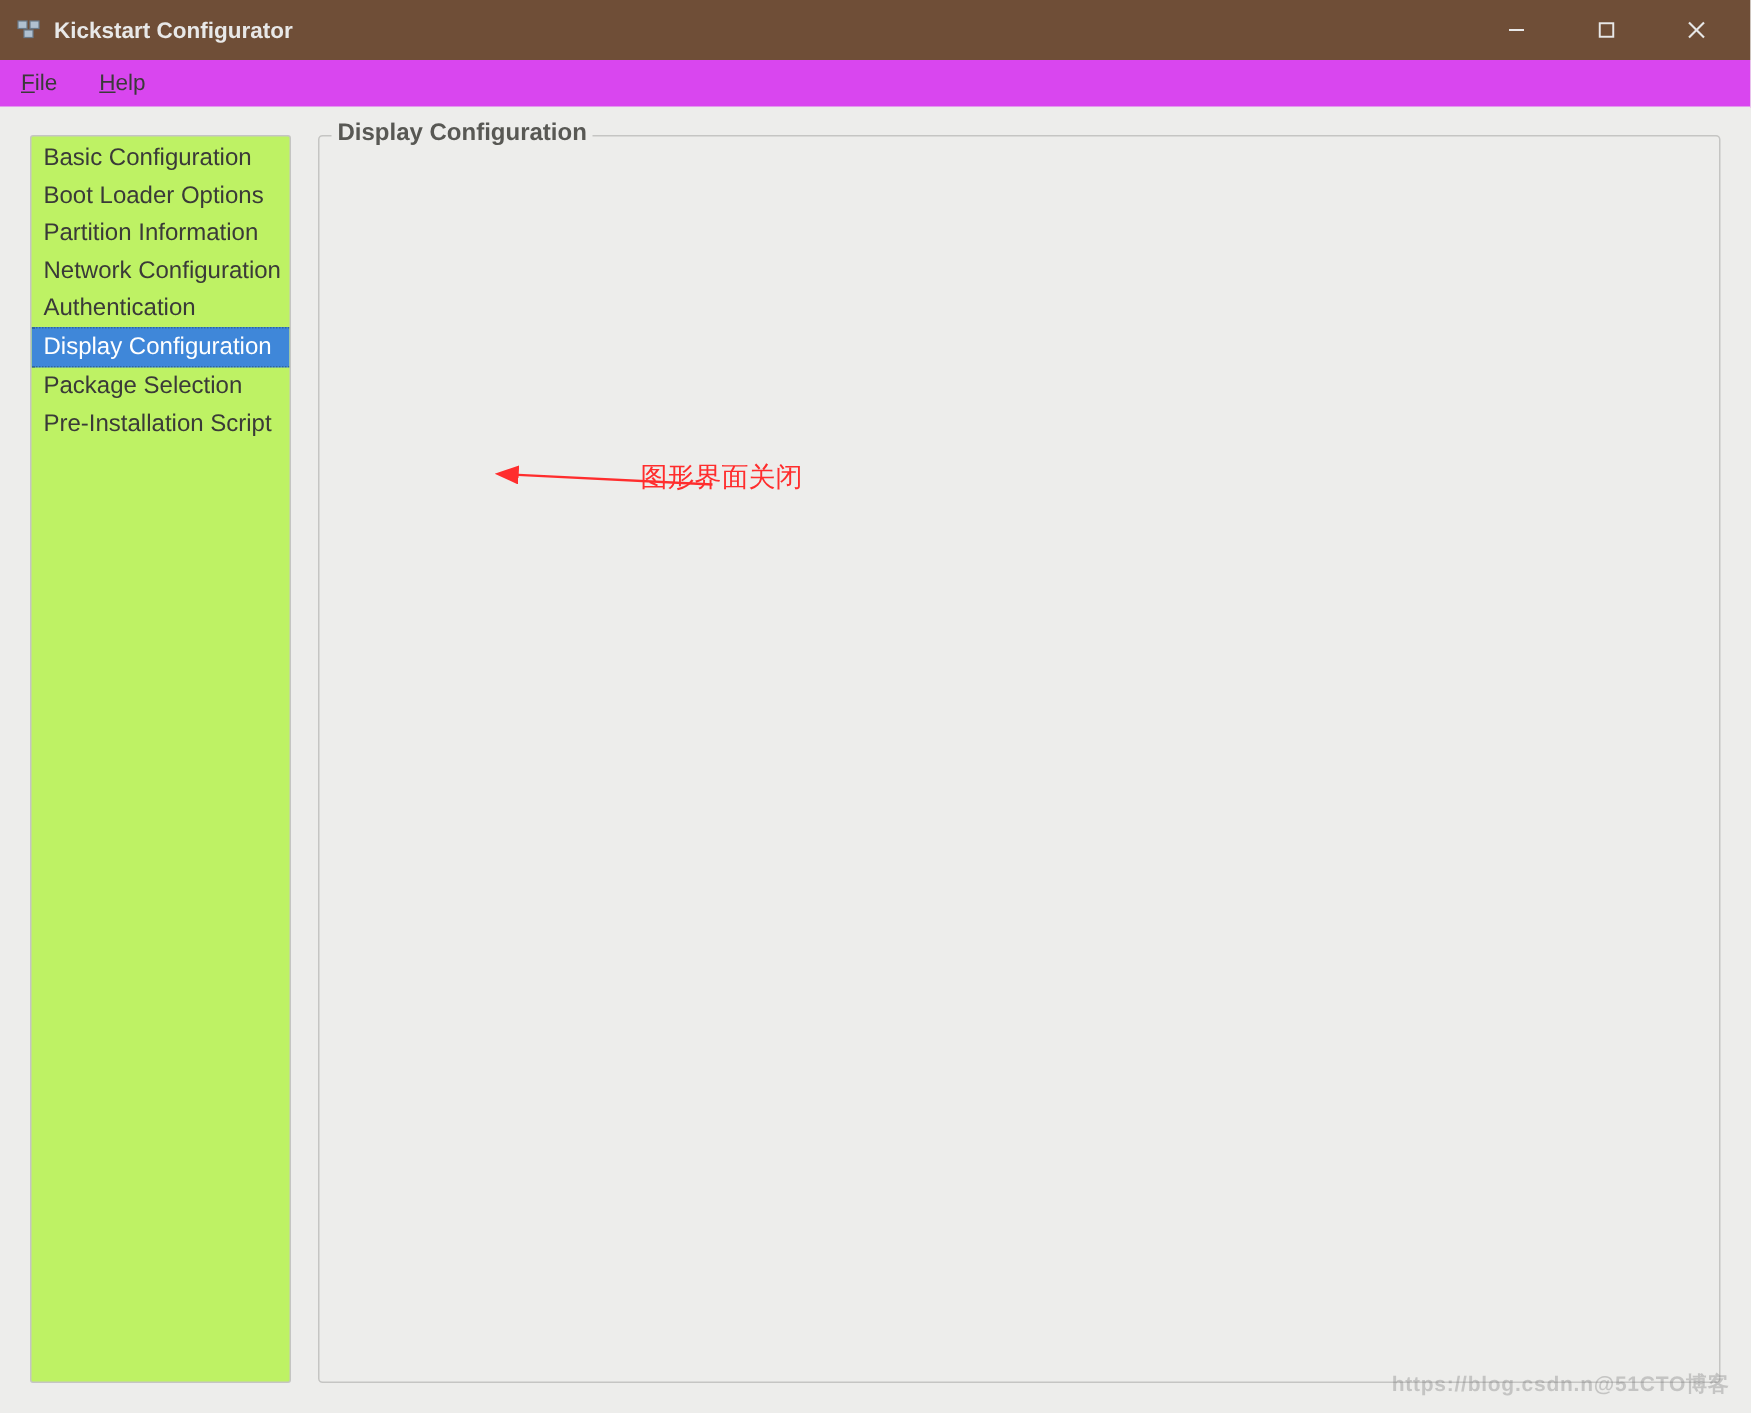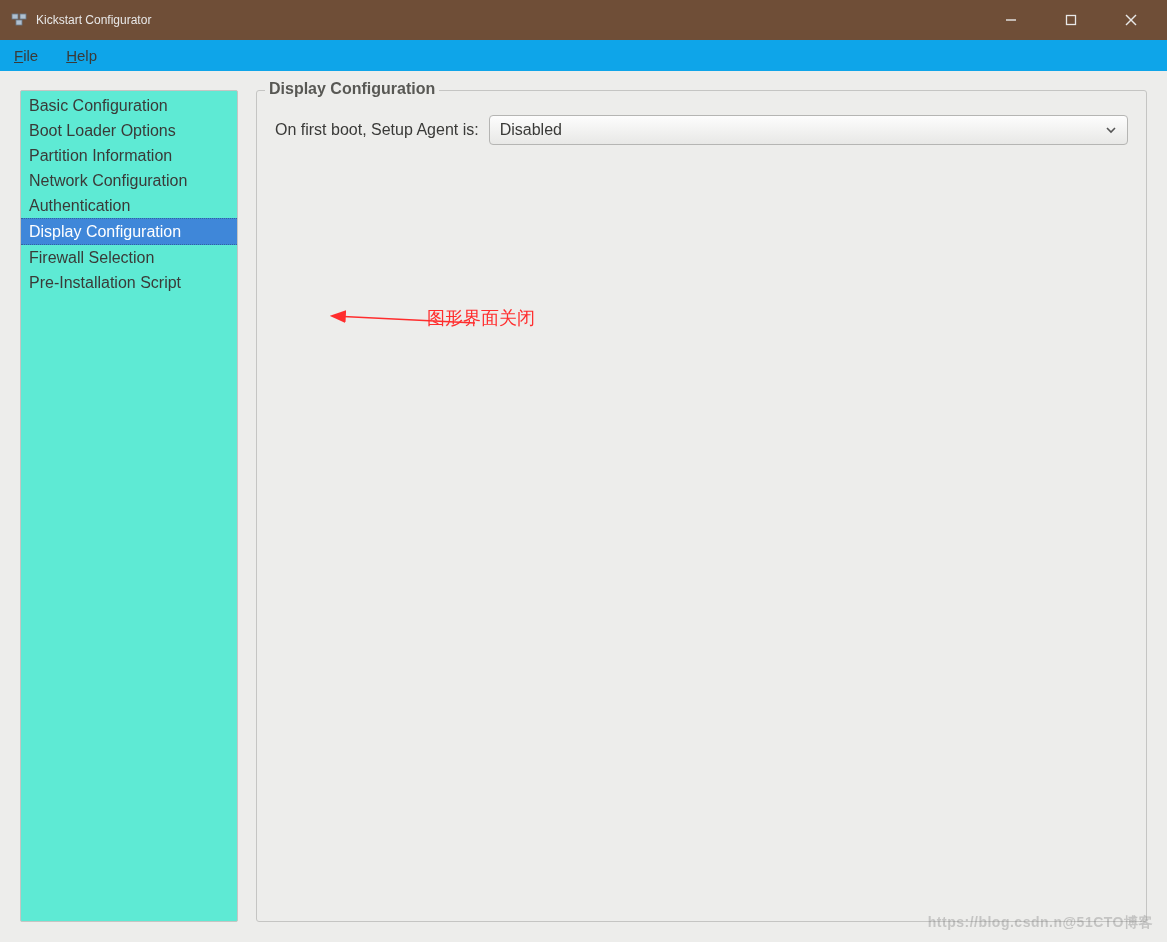--- a/index.html
+++ b/index.html
@@ -21,56 +21,56 @@
     display: flex;
     align-items: center;
     padding: 0 10px;
     color: #e8e8e8;
   }
   .titlebar .app-icon {
     width: 18px; height: 18px;
     margin-right: 8px;
     display: flex; align-items: center; justify-content: center;
   }
-  .titlebar-title { font-size: 12px; }
+  .titlebar-title { font-size: 15px; font-weight: bold; }
   .titlebar-spacer { flex: 1; }
   .win-btns { display: flex; gap: 24px; align-items: center; padding-right: 8px;}
   .win-btn {
     width: 36px; height: 36px;
     display: flex; align-items: center; justify-content: center;
     color: #e8e8e8;
   }
   .win-btn svg { display: block; }
 
   
   .menubar {
     height: 32px;
-    background: #0ea5e9;
+    background: #d946ef;
     border-bottom: 1px solid #ededeb;
     display: flex;
     align-items: center;
     padding: 0 8px;
     gap: 16px;
     color: #3a3a38;
   }
   .menu-item { padding: 2px 6px; cursor: default; }
   .menu-item .mn { text-decoration: underline; }
 
   
   .content {
     position: absolute;
     top: 72px; 
     left: 0; right: 0; bottom: 0;
     padding: 18px 20px 20px 20px;
     display: flex;
     gap: 18px;
   }
   .sidebar {
-    width: 218px;
-    background: #5eead4;
+    width: 174px;
+    background: #bef264;
     border: 1px solid #c5c5c3;
     border-radius: 2px;
     overflow: auto;
     padding: 2px 0;
   }
   .sidebar-item {
     padding: 3.5px 8px;
     font-size: 16px;
     white-space: nowrap;
     color: #3a3a38;
@@ -207,40 +207,29 @@
 </div>
 
 <div class="content">
   <div class="sidebar">
     <div class="sidebar-item"><span>Basic Configuration</span></div>
     <div class="sidebar-item"><span>Boot Loader Options</span></div>
     <div class="sidebar-item"><span>Partition Information</span></div>
     <div class="sidebar-item"><span>Network Configuration</span></div>
     <div class="sidebar-item"><span>Authentication</span></div>
     <div class="sidebar-item selected"><span>Display Configuration</span></div>
-    <div class="sidebar-item"><span>Firewall Selection</span></div>
+    <div class="sidebar-item"><span>Package Selection</span></div>
     <div class="sidebar-item"><span>Pre-Installation Script</span></div>
   </div>
 
   <div class="panel">
     <div class="groupbox">
       <div class="group-title">Display Configuration</div>
 
 
-      <div class="form-row">
-        <span class="label">On first boot, Setup Agent is:</span>
-        <div class="combo">
-          <span class="combo-text">Disabled</span>
-          <span class="caret">
-            <svg width="12" height="12" viewBox="0 0 12 12">
-                <polyline points="2,4 6,8 10,4" fill="none" stroke="#555" stroke-width="1.6"></polyline>
-              </svg>
-          </span>
-        </div>
-      </div>
     </div>
   </div>
 </div>
 
 <svg class="annotation" width="170" height="30" viewBox="0 0 170 30">
   <defs>
     <marker id="arrowhead-rev" markerWidth="10" markerHeight="8" refX="2" refY="4" orient="auto">
       <polygon points="10 0, 0 4, 10 8" fill="#ff2d2d"></polygon>
     </marker>
   </defs>

